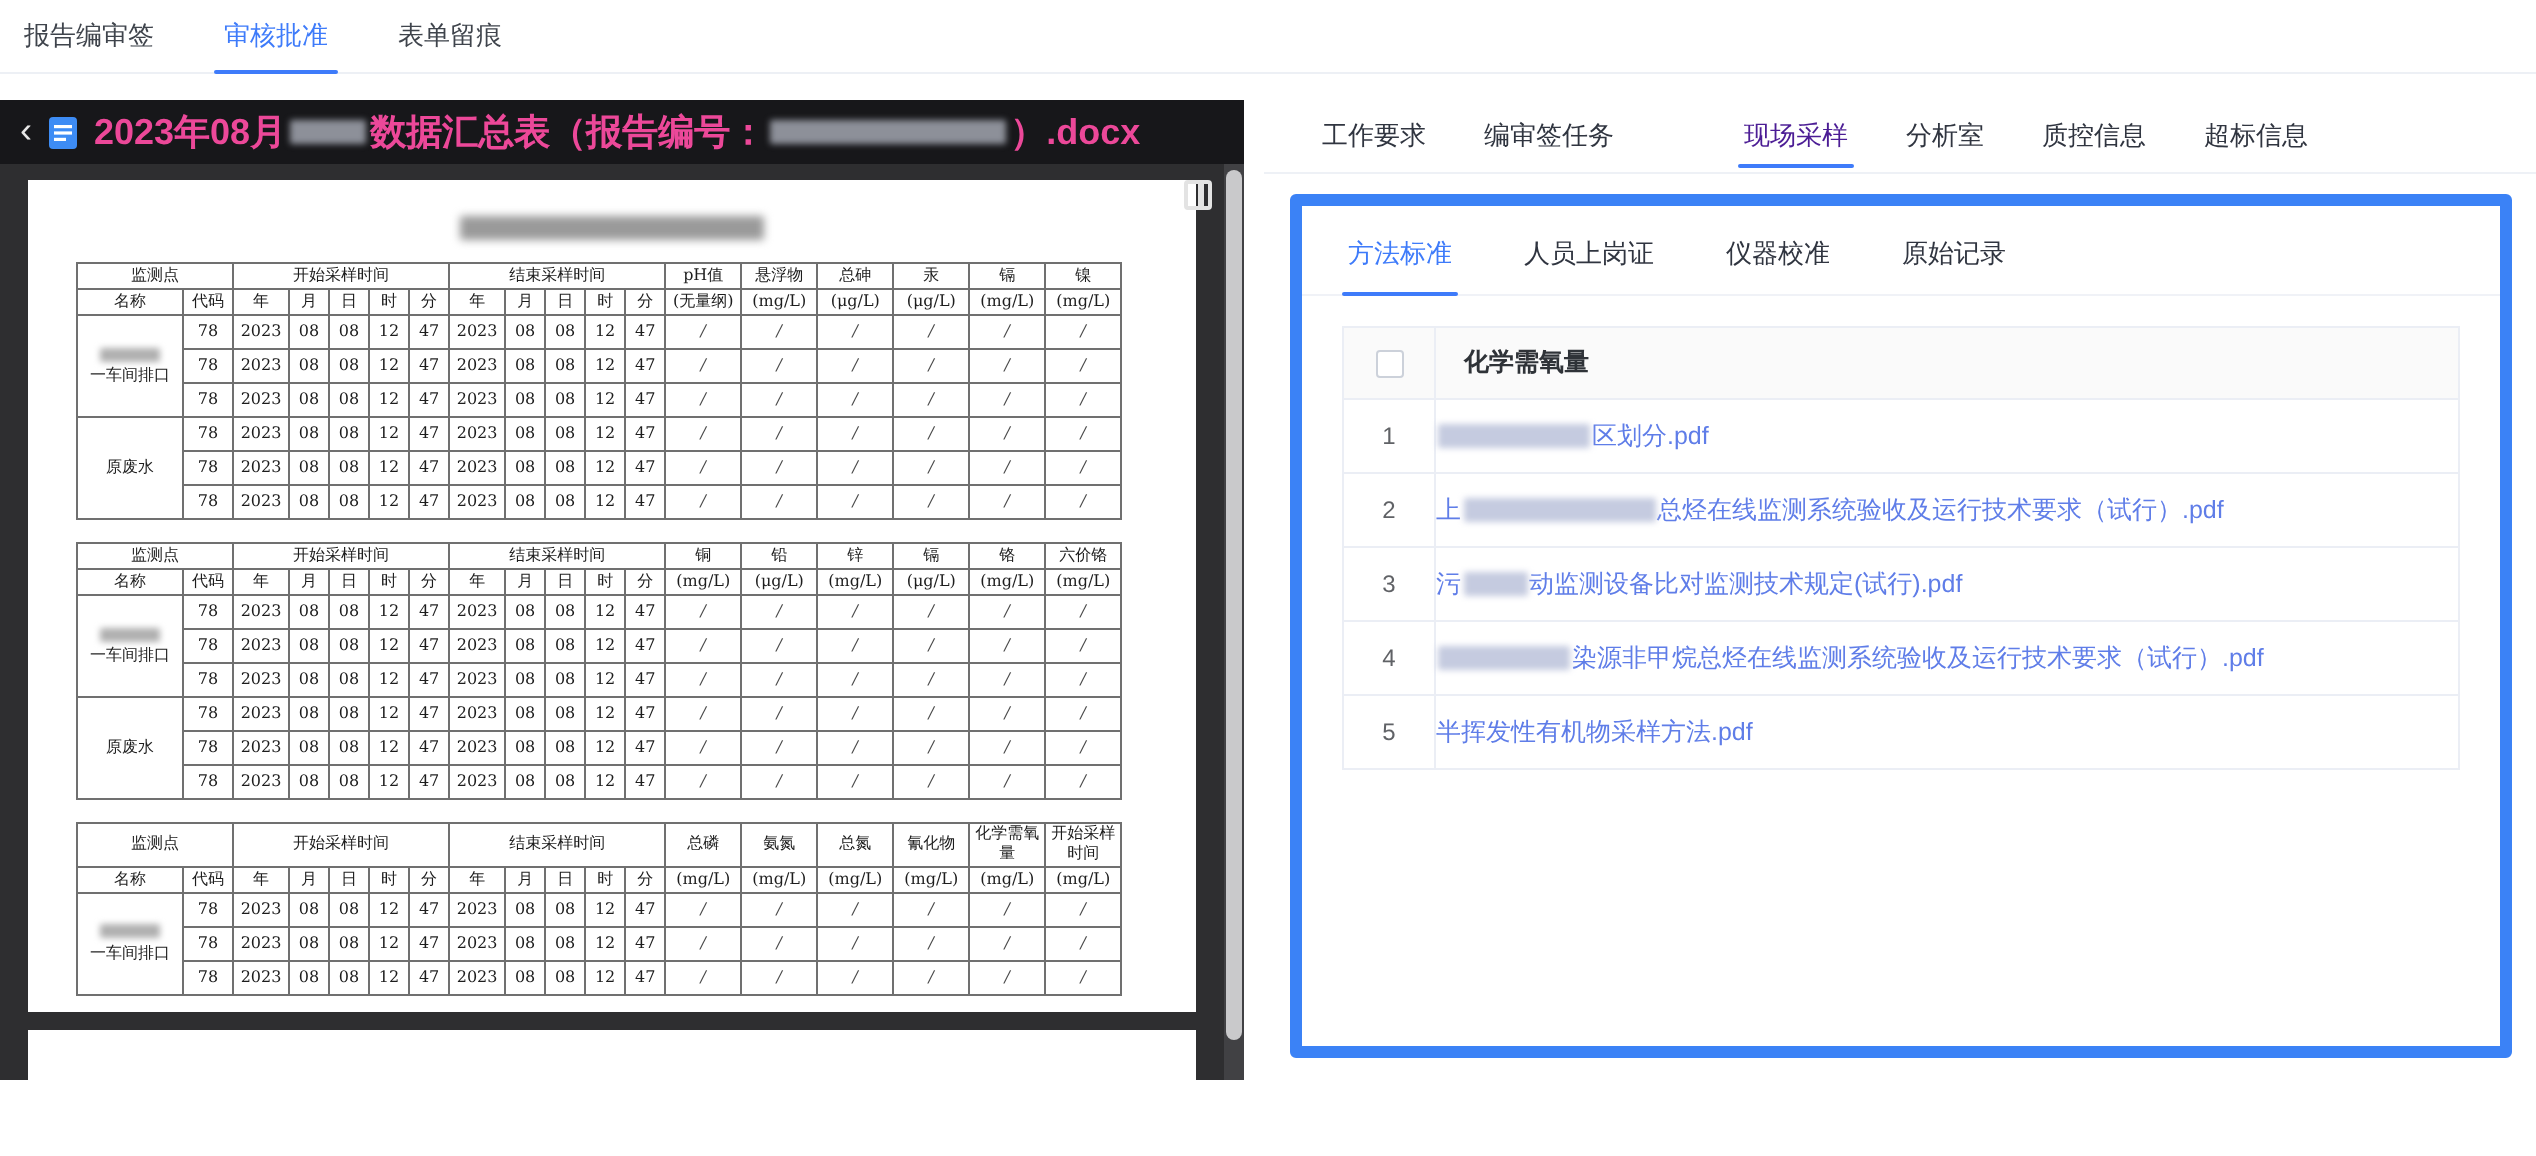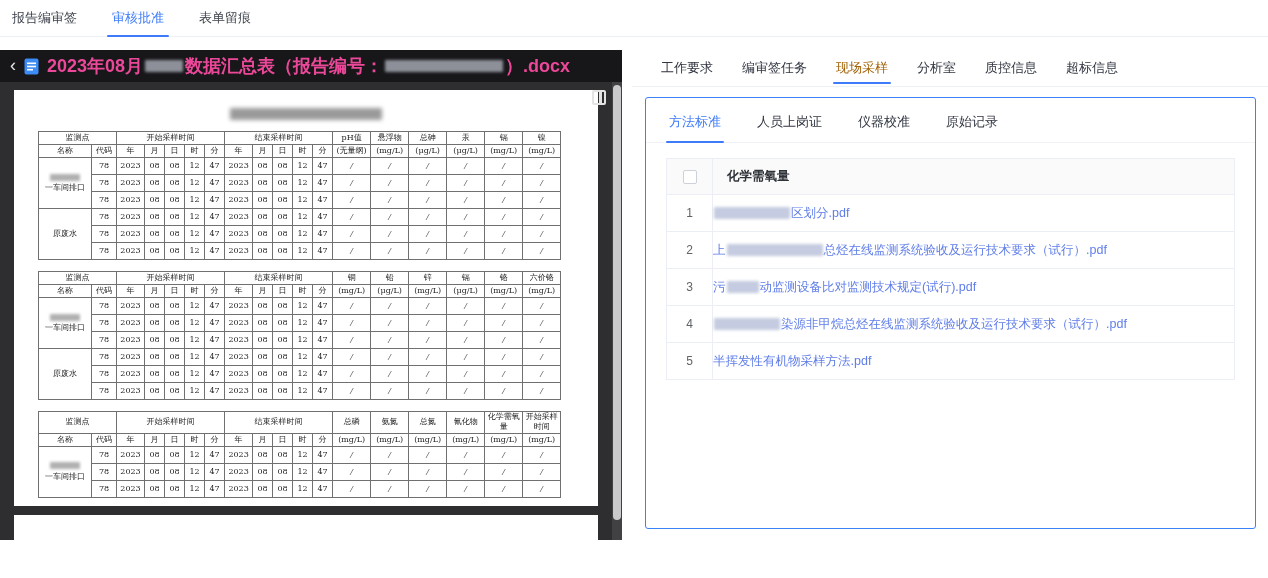--- a/index.html
+++ b/index.html
@@ -59,26 +59,26 @@
   .doc-table tbody tr { height:17px; }
   .doc-table .slash { font-style:italic; color:#4a4a4a; }
   .doc-table .name-cell { line-height:1.35;margin-left:28px; }
   .doc-table .name-cell .redact { height:7px; width:30px; background:#b0b0b0; }
 
   
   .right-panel { position:absolute; left:632px; right:0; top:13px; bottom:0; background:#fff; }
   .rtabs { display:flex; gap:19px; padding-left:24px; height:36px; align-items:stretch; }
   .rtabs .tab { display:flex; align-items:center; font-size:13px; color:#303540;
                 padding:0 5px; position:relative; cursor:pointer; }
-  .rtabs .tab.active { color:#a16207; }
+  .rtabs .tab.active { color:#4c1d95;margin-left:36px; }
   .rtabs .tab.active::after { content:""; position:absolute; left:2px; right:2px; bottom:2px;
                 height:2px; background:#3e7bfa; border-radius:1px; }
   .rtabs-divider { height:1px; background:#eef1f6; }
 
-  .card { margin:10px 12px 0 13px; border:1px solid #3b82f6; border-radius:3px;
+  .card { margin:10px 12px 0 13px; border:6px solid #3b82f6; border-radius:3px;
           height:432px; background:#fff; overflow:hidden; }
   .subtabs { display:flex; gap:30px; padding:15px 20px 0 20px; border-bottom:1px solid #f0f2f7; }
   .subtabs .tab { font-size:13px; color:#303540; padding:0 3px 11px 3px; position:relative;
                   cursor:pointer; }
   .subtabs .tab.active { color:#3e7bfa; }
   .subtabs .tab.active::after { content:""; position:absolute; left:0; right:0; bottom:-1px;
                   height:2px; background:#3e7bfa; border-radius:1px; }
 
   .ftable { margin:15px 20px 0 20px; width:calc(100% - 40px); border-collapse:collapse;
             font-size:12.5px; }

